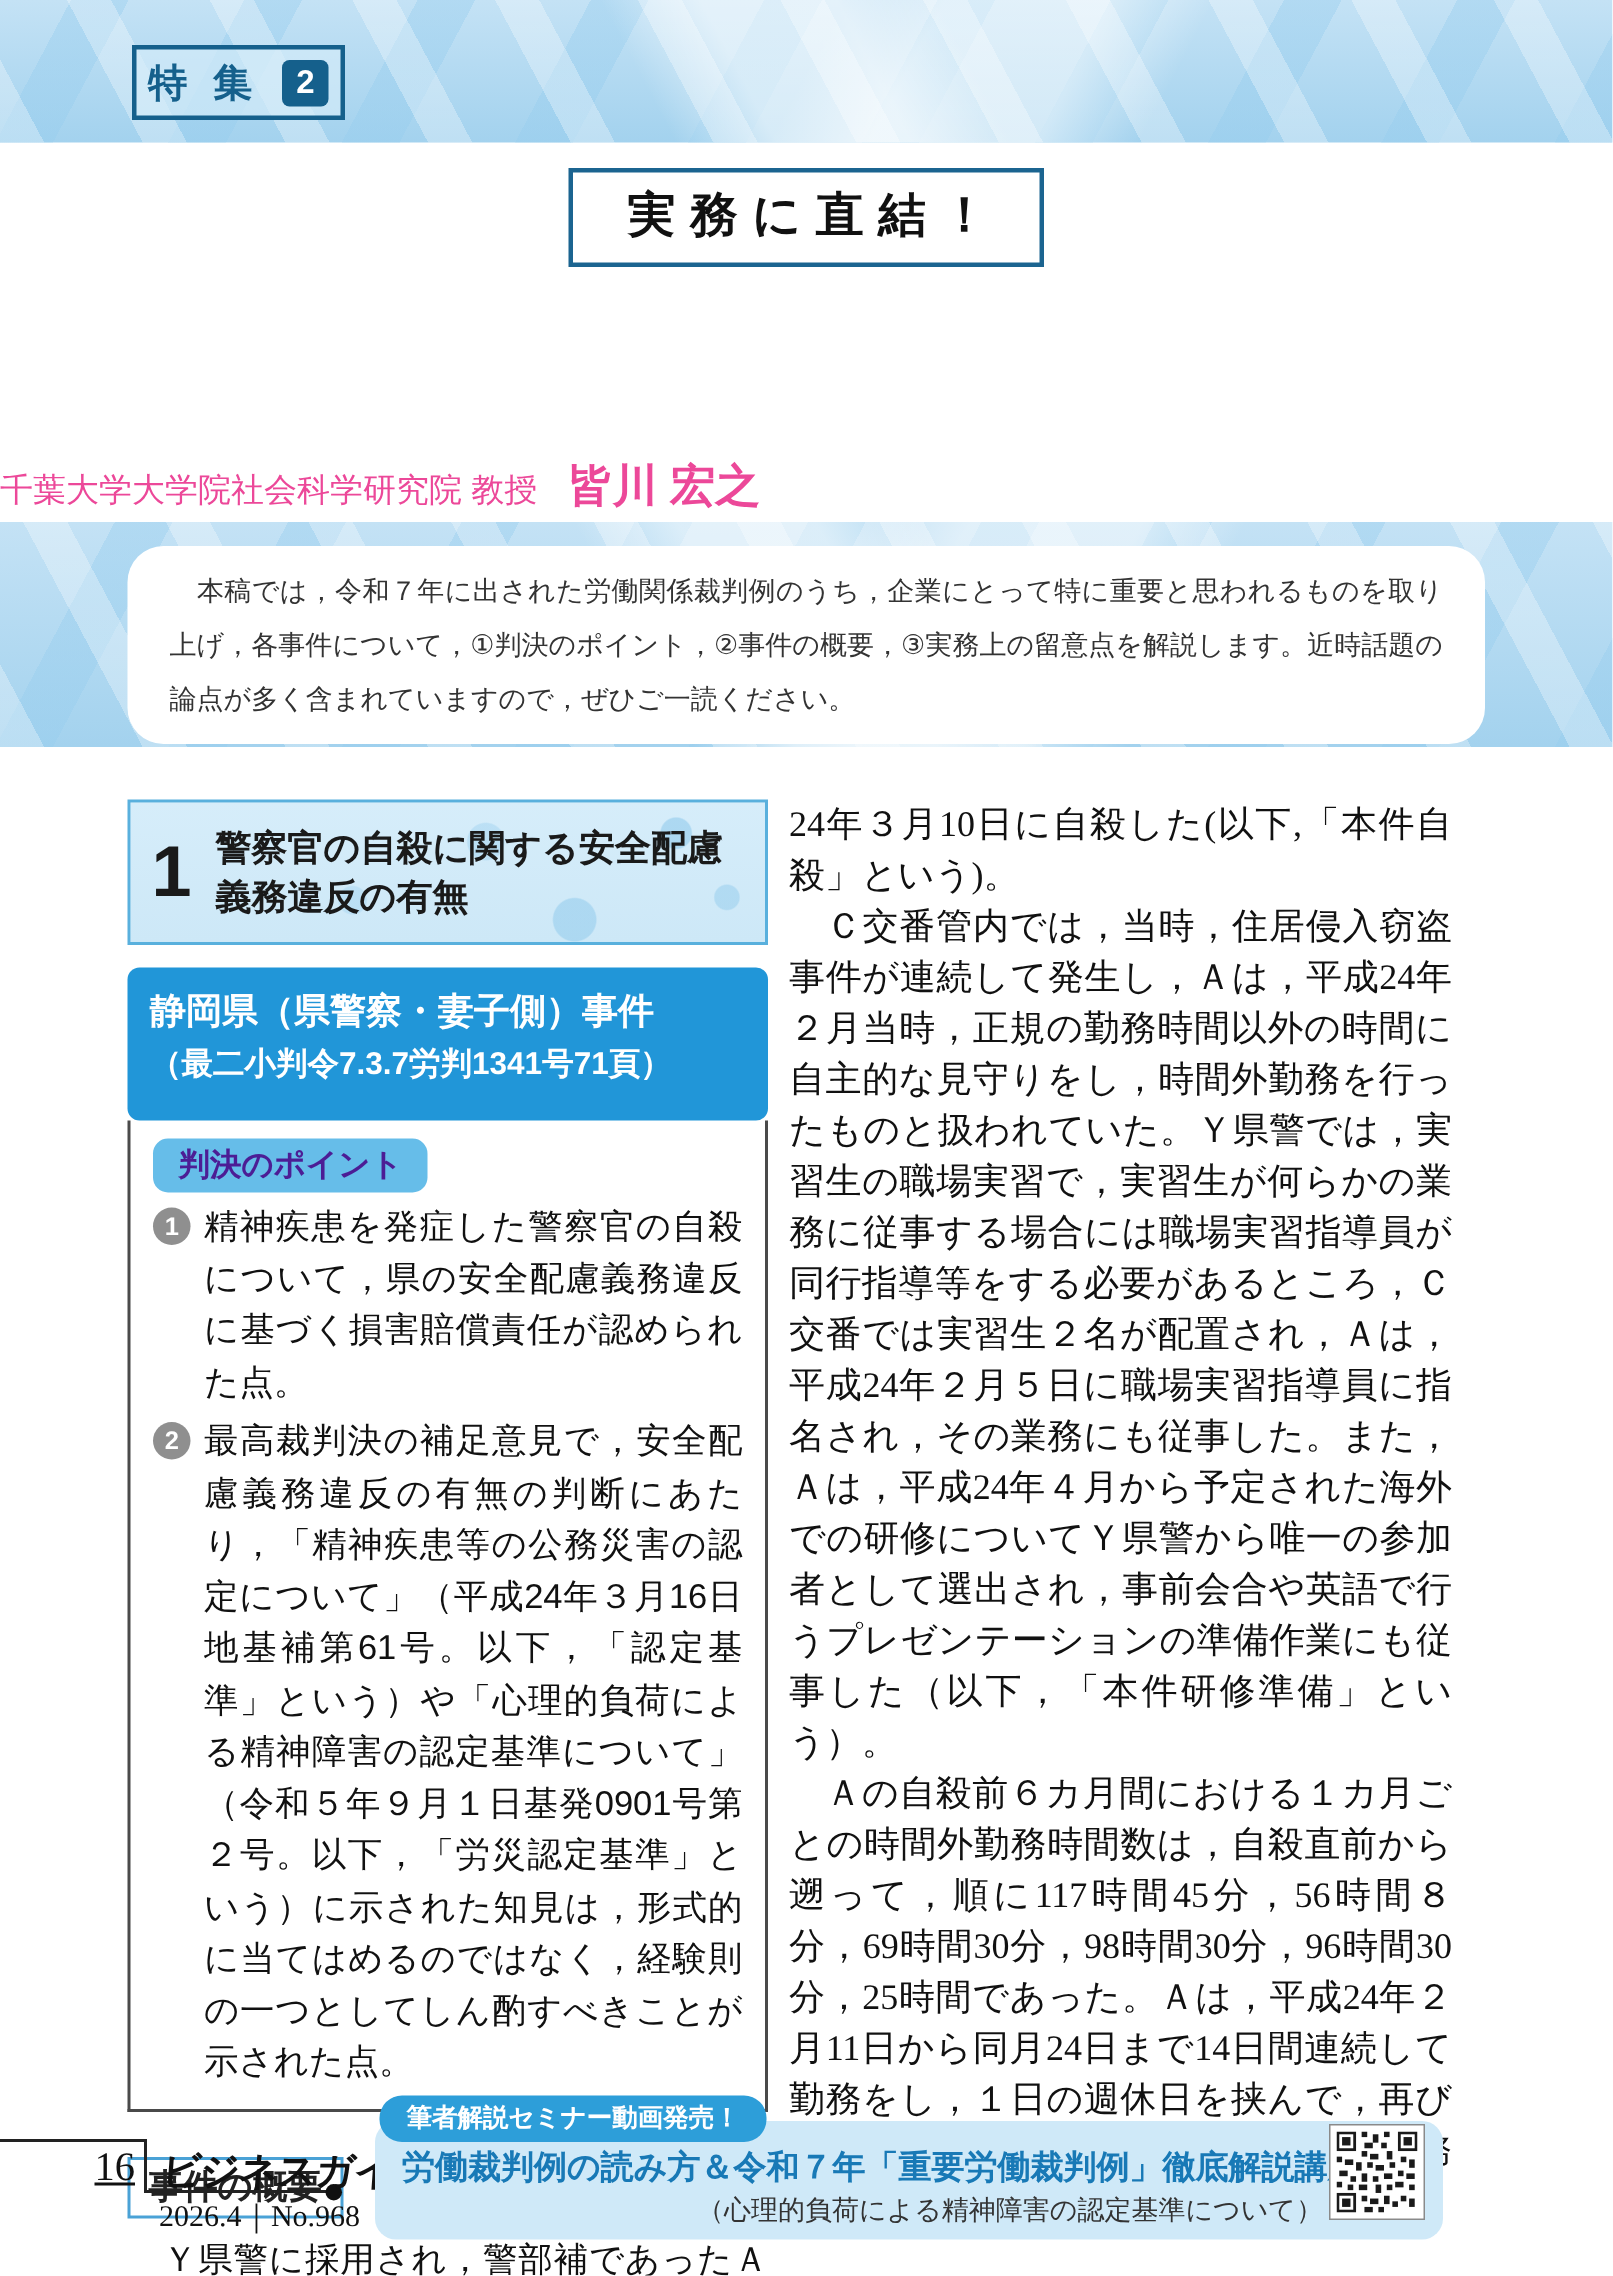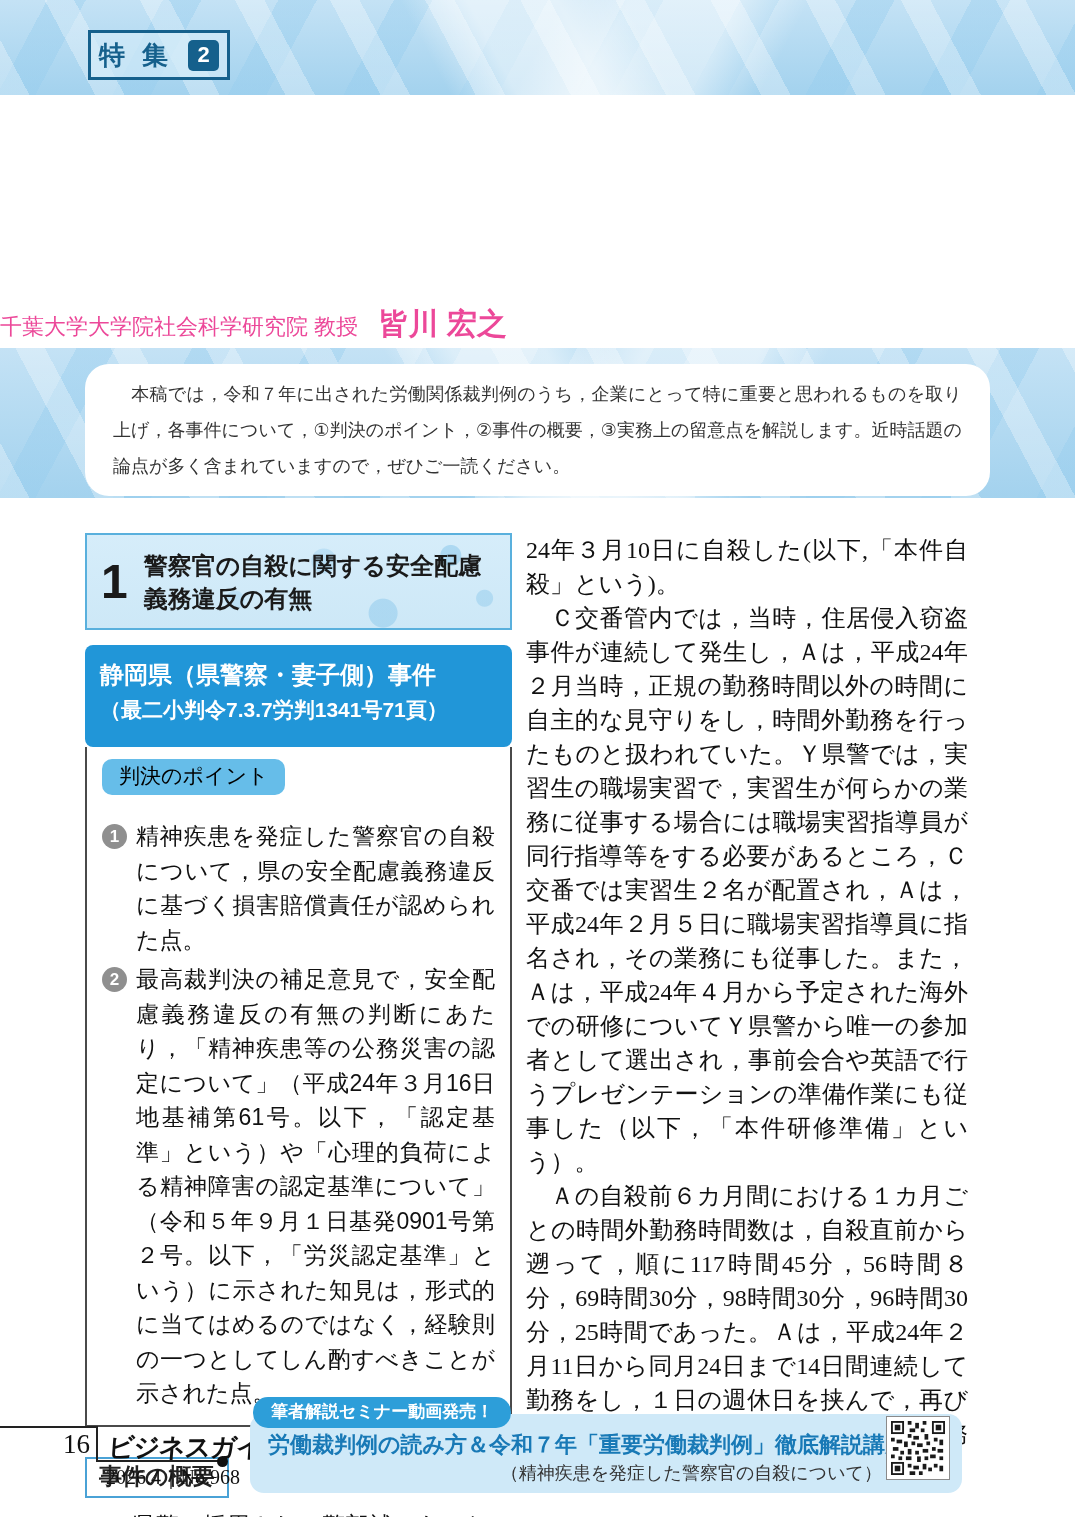--- a/index.html
+++ b/index.html
@@ -71,22 +71,22 @@
   .case-box{
     background:#2196d8; border-radius:8px; color:#fff; padding:12px 15px 13px; height:102px;
   }
   .case-line1{ font-size:24px; font-weight:800; line-height:36px; }
   .case-line2{ font-size:21px; font-weight:800; line-height:34px; }
   
   .points-box{
     border:2px solid #4a4a4a; border-top:none; padding:12px 15px 14px;
   }
   .points-label{
-    display:inline-block; background:#66bde9; color:#000000; font-size:21px; font-weight:400;
-    border-radius:10px; padding:3px 17px 5px; margin-bottom:19px;
+    display:inline-block; background:#66bde9; color:#4c1d95; font-size:21px; font-weight:700;
+    border-radius:10px; padding:3px 17px 5px; margin-bottom:0;
   }
   .point{ display:flex; gap:9px; margin-top:5px; }
   .pnum{
     flex:none; width:25px; height:25px; border-radius:50%; background:#8f8f8f; color:#fff;
     font-size:17px; font-weight:700; text-align:center; line-height:25px; margin-top:5px;
   }
   .point p{ font-size:23px; line-height:34.5px; text-align:justify; color:#111; }
   
   .gaiyo-label-row{ margin-top:30px; }
   .gaiyo-label{
@@ -104,21 +104,21 @@
     font-size:24px; line-height:34px; text-align:justify; color:#111;
   }
   
   .f-line{ position:absolute; background:#222; }
   .f-line-top{ left:0; top:1426px; width:98px; height:2px; }
   .f-line-vert{ left:96px; top:1426px; width:2px; height:36px; }
   .f-line-bot{ left:96px; top:1460px; width:128px; height:2px; }
   .f-dot{ position:absolute; left:217px; top:1456px; width:11px; height:11px; border-radius:50%; background:#111; }
   .f-pagenum{
     position:absolute; left:46px; top:1429px; width:44px; text-align:right;
-    font-family:"Liberation Serif","DejaVu Serif",serif; font-size:27px; color:#111;
+    font-family:"Liberation Serif","DejaVu Serif",serif; font-size:27px; color:#111;text-decoration:underline;
   }
   .f-logo{
     position:absolute; left:108px; top:1430px; font-size:26px; font-weight:900;
     letter-spacing:-1px; color:#111; transform:skewX(-4deg);
   }
   .f-issue{
     position:absolute; left:106px; top:1464px;
     font-family:"Liberation Serif","DejaVu Serif",serif; font-size:20px; color:#111;
   }
   .promo-box{
@@ -146,20 +146,23 @@
 <body>
 
 <div class="page">
 
   <div class="band band-top"></div>
   <div class="tokushu">
     <span class="tokushu-label">特 集</span>
     <span class="tokushu-num">2</span>
   </div>
 
+  <div class="kicker-row">
+    <span class="kicker">実務に直結！</span>
+  </div>
   <div class="author">
     <span class="author-affil">千葉大学大学院社会科学研究院 教授</span>
     <span class="author-name">皆川 宏之</span>
   </div>
 
   <div class="band band-intro"></div>
   <div class="intro-box">
     <p>　本稿では，令和７年に出された労働関係裁判例のうち，企業にとって特に重要と思われるものを取り上げ，各事件について，①判決のポイント，②事件の概要，③実務上の留意点を解説します。近時話題の論点が多く含まれていますので，ぜひご一読ください。</p>
   </div>
 
@@ -199,21 +202,21 @@
   <div class="f-line f-line-vert"></div>
   <div class="f-line f-line-bot"></div>
   <div class="f-dot"></div>
   <div class="f-pagenum">16</div>
   <div class="f-logo">ビジネスガイド</div>
   <div class="f-issue">2026.4｜No.968</div>
 
   <div class="promo-box"></div>
   <span class="promo-pill">筆者解説セミナー動画発売！</span>
   <div class="promo-title">労働裁判例の読み方＆令和７年「重要労働裁判例」徹底解説講座</div>
-  <div class="promo-note">（精神疾患を発症した警察官の自殺について）</div>
+  <div class="promo-note">（心理的負荷による精神障害の認定基準について）</div>
   <div class="qr">
     <svg viewBox="0 0 29 29" fill="#1a1a1a">
       <rect x="0" y="0" width="7" height="7"></rect>
         <rect x="1" y="1" width="5" height="5" fill="#fff"></rect>
         <rect x="2" y="2" width="3" height="3"></rect>
       <rect x="22" y="0" width="7" height="7"></rect>
         <rect x="23" y="1" width="5" height="5" fill="#fff"></rect>
         <rect x="24" y="2" width="3" height="3"></rect>
       <rect x="0" y="22" width="7" height="7"></rect>
         <rect x="1" y="23" width="5" height="5" fill="#fff"></rect>

